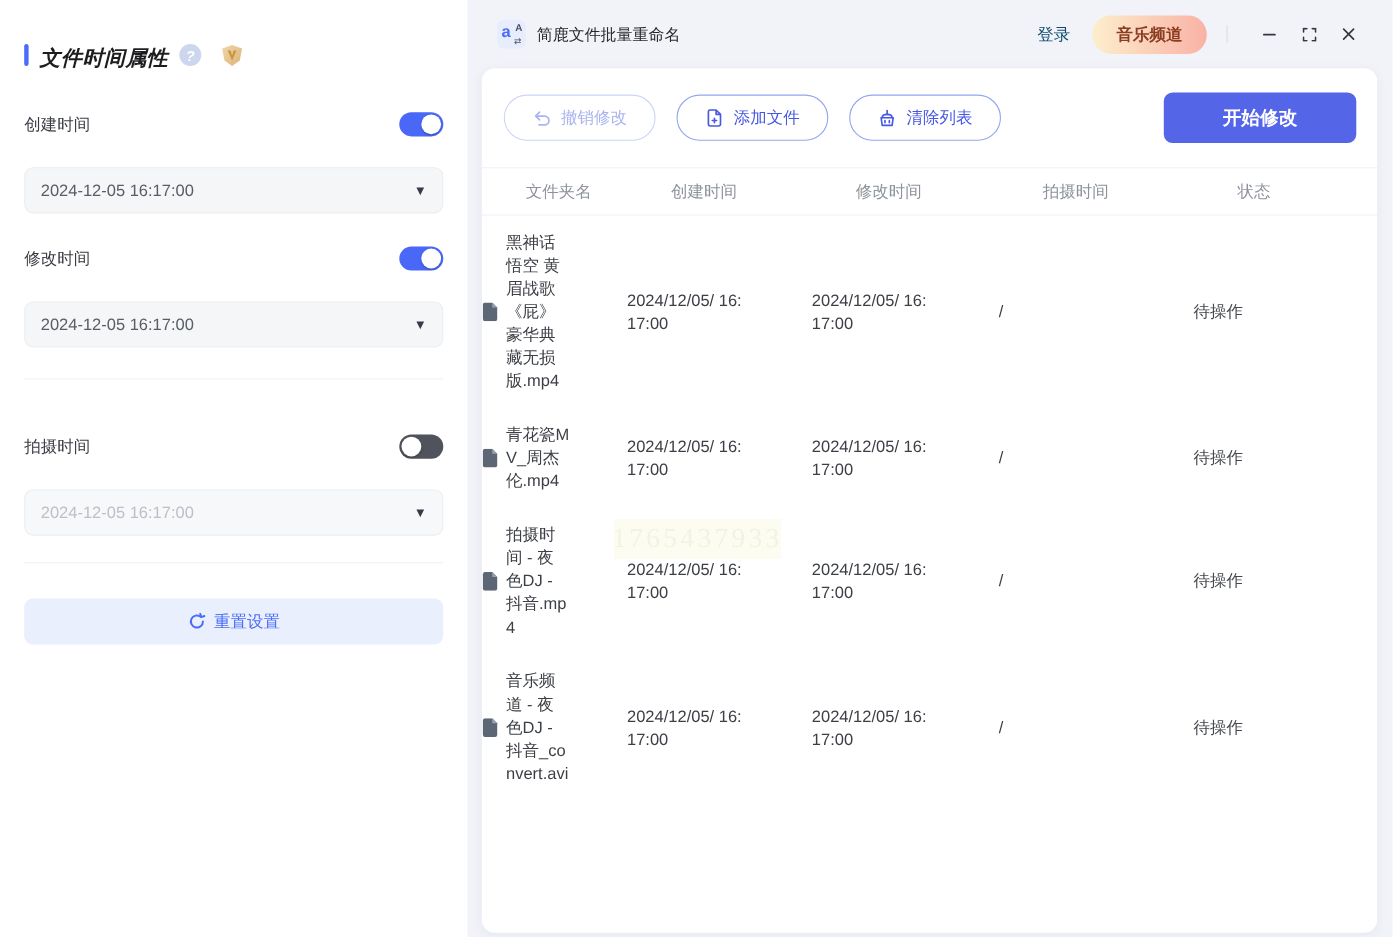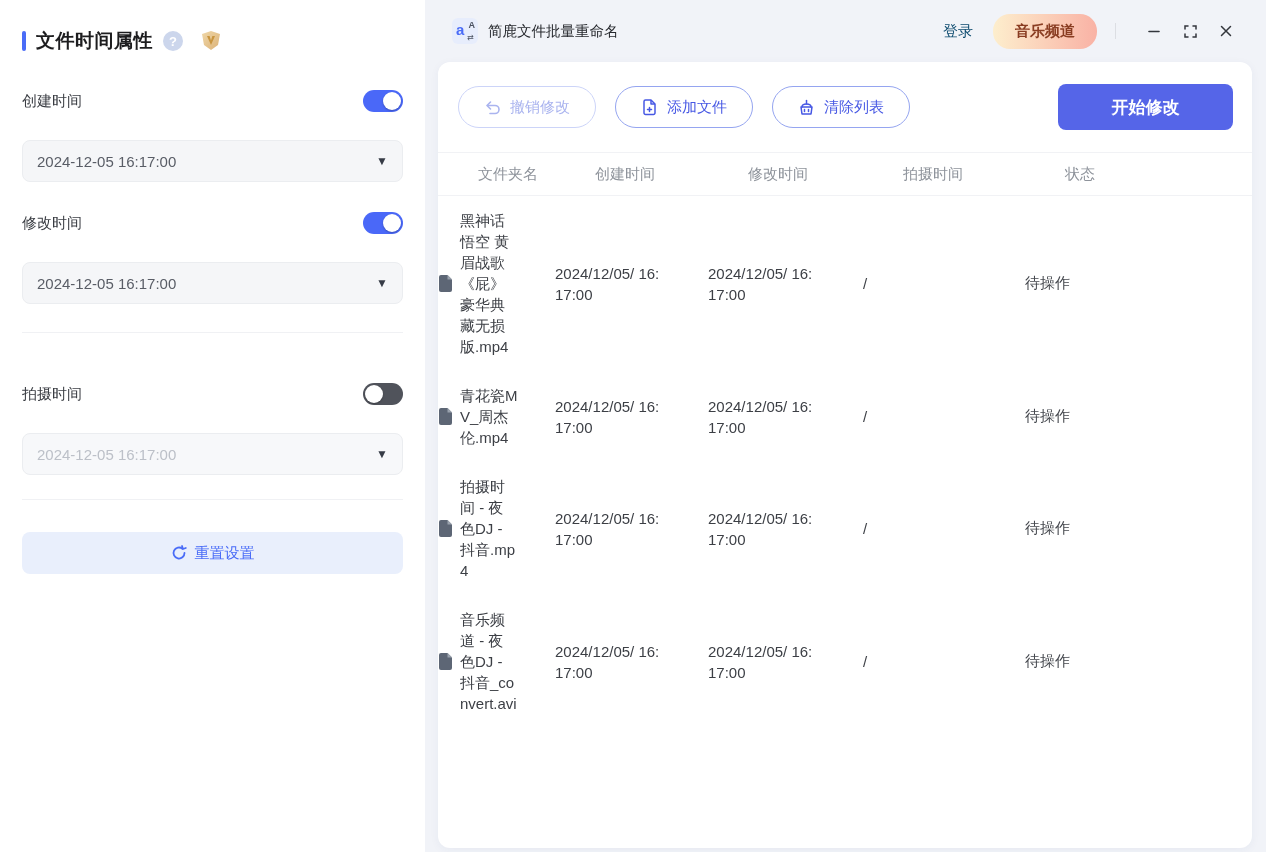--- a/index.html
+++ b/index.html
@@ -2,21 +2,21 @@
 <html><head>
 <meta charset="utf-8">
 <style>
   * { margin:0; padding:0; box-sizing:border-box; }
   html,body { width:1266px; height:852px; overflow:hidden;
     font-family:"Liberation Sans","DejaVu Sans",sans-serif; background:#ffffff; }
 
   
   .sidebar { position:absolute; left:0; top:0; width:425px; height:852px;
     background:#ffffff; padding:0 22px; }
-  .side-header { margin-top:28px; display:flex; align-items:center; }
+  .side-header { margin-top:40px; display:flex; align-items:flex-start;font-style:italic; }
   .accent-bar { width:4px; height:20px; background:#4a6cf7; border-radius:2px; margin-right:10px; }
   .side-title { font-size:19px; font-weight:bold; color:#1d1d1f; letter-spacing:.5px; }
   .help-icon { width:20px; height:20px; border-radius:50%; background:#ccd6ec; color:#ffffff;
     font-size:13px; font-weight:bold; display:flex; align-items:center; justify-content:center;
     margin-left:10px; }
   .vip-icon { margin-left:16px; display:inline-flex; }
 
   .label-row { display:flex; align-items:center; justify-content:space-between; }
   .side-label { font-size:15px; color:#3a3d43; }
   .row-1 { margin-top:36px; }
@@ -71,21 +71,21 @@
   .pill-btn { height:42px; border-radius:21px; background:#ffffff; border:1px solid #95a5f0;
     color:#4758e4; font-size:15px; display:flex; align-items:center; gap:9px; padding:0 25px;
     cursor:pointer; font-family:inherit; margin-right:19px; }
   .pill-btn svg { flex:none; }
   .pill-btn.disabled { border-color:#ccd4f8; color:#aab4ef; cursor:default; }
   .toolbar-spacer { flex:1; }
   .start-btn { width:175px; height:46px; border:none; border-radius:8px; background:#5565e8;
     color:#ffffff; font-size:17px; font-weight:bold; cursor:pointer; font-family:inherit; }
 
   .grid-row { display:grid; grid-template-columns:117px 153px 155px 162px 1fr;
-    padding-left:40px; align-items:center; }
+    padding-left:40px; align-items:center;gap:15px; }
   .thead { margin-top:22px; height:44px; border-top:1px solid #f1f2f5; border-bottom:1px solid #f1f2f5; }
   .th { font-size:15px; color:#8e939b; }
 
   .tbody { }
   .trow { padding:14px 0; }
   .name-cell { display:flex; align-items:center; gap:7px; }
   .doc-icon { flex:none; }
   .fname { width:58px; font-size:15px; line-height:21px; color:#3c3f45; word-break:break-all; }
   .dcell { width:106px; font-size:15px; line-height:21px; color:#3c3f45; word-break:break-all; }
   .scell { font-size:15px; color:#3c3f45; }
@@ -292,14 +292,15 @@
       </svg>
       <span class="fname">音乐频道 - 夜色DJ - 抖音_convert.avi</span>
     </div>
     <div class="dcell">2024/12/05/ 16:17:00</div>
     <div class="dcell">2024/12/05/ 16:17:00</div>
     <div class="scell">/</div>
     <div class="stcell">待操作</div>
   </div>
 </div>
 
+    <div class="watermark">1765437933</div>
   </div>
 </div>
 
 </body></html>

